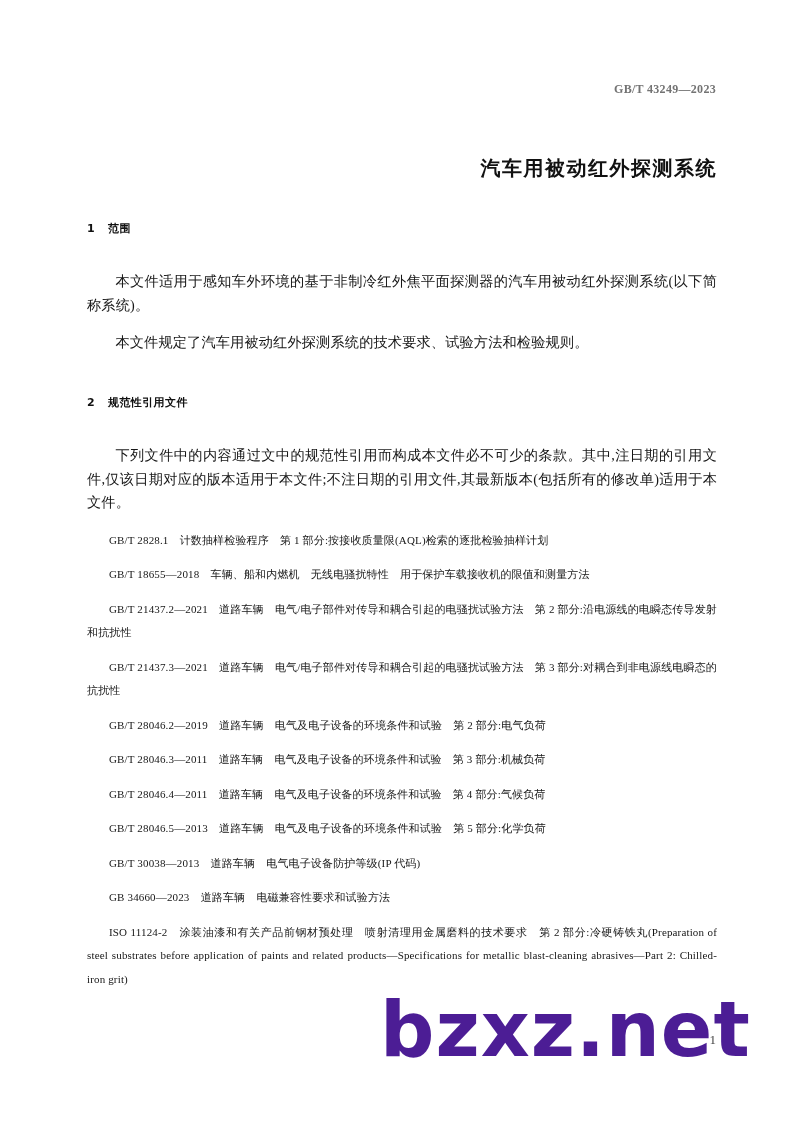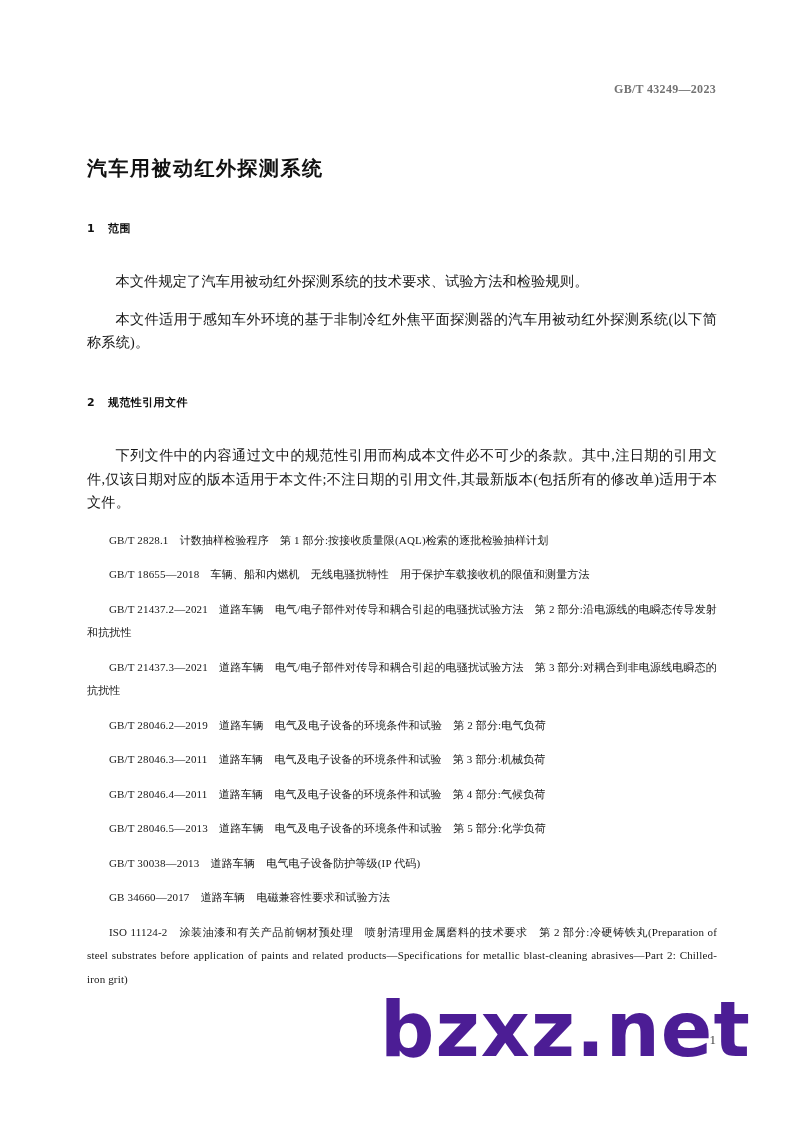--- a/index.html
+++ b/index.html
@@ -50,21 +50,21 @@
   
   .content {
     position: absolute;
     left: 87px;
     top: 140px;
     width: 630px;
     z-index: 2;
   }
 
   .doc-title {
-    text-align: left;
+    text-align: right;
     font-family: "DejaVu Sans", sans-serif;
     font-weight: bold;
     font-size: 20px;
     letter-spacing: 1.5px;
     margin: 0;
     padding-top: 15px;
     color: #111;
   }
 
   .section-head {
@@ -129,42 +129,42 @@
 
     <h1 class="doc-title">汽车用被动红外探测系统</h1>
 
     <div class="spacer-lg"></div>
     <div class="spacer-sm"></div>
 
     <div class="section-head">
       <span class="num">1</span><span>范围</span>
     </div>
     <div class="spacer-md"></div>
+    <p class="para indent2">本文件适用于感知车外环境的基于非制冷红外焦平面探测器的汽车用被动红外探测系统(以下简称系统)。</p>
     <p class="para indent2">本文件规定了汽车用被动红外探测系统的技术要求、试验方法和检验规则。</p>
-    <p class="para indent2">本文件适用于感知车外环境的基于非制冷红外焦平面探测器的汽车用被动红外探测系统(以下简称系统)。</p>
 
     <div class="spacer-lg"></div>
 
     <div class="section-head">
       <span class="num">2</span><span>规范性引用文件</span>
     </div>
     <div class="spacer-md"></div>
     <p class="para indent2">下列文件中的内容通过文中的规范性引用而构成本文件必不可少的条款。其中,注日期的引用文件,仅该日期对应的版本适用于本文件;不注日期的引用文件,其最新版本(包括所有的修改单)适用于本文件。</p>
 
     <div>
       <p class="ref">GB/T 2828.1　计数抽样检验程序　第 1 部分:按接收质量限(AQL)检索的逐批检验抽样计划</p>
       <p class="ref">GB/T 18655—2018　车辆、船和内燃机　无线电骚扰特性　用于保护车载接收机的限值和测量方法</p>
       <p class="ref">GB/T 21437.2—2021　道路车辆　电气/电子部件对传导和耦合引起的电骚扰试验方法　第 2 部分:沿电源线的电瞬态传导发射和抗扰性</p>
       <p class="ref">GB/T 21437.3—2021　道路车辆　电气/电子部件对传导和耦合引起的电骚扰试验方法　第 3 部分:对耦合到非电源线电瞬态的抗扰性</p>
       <p class="ref">GB/T 28046.2—2019　道路车辆　电气及电子设备的环境条件和试验　第 2 部分:电气负荷</p>
       <p class="ref">GB/T 28046.3—2011　道路车辆　电气及电子设备的环境条件和试验　第 3 部分:机械负荷</p>
       <p class="ref">GB/T 28046.4—2011　道路车辆　电气及电子设备的环境条件和试验　第 4 部分:气候负荷</p>
       <p class="ref">GB/T 28046.5—2013　道路车辆　电气及电子设备的环境条件和试验　第 5 部分:化学负荷</p>
       <p class="ref">GB/T 30038—2013　道路车辆　电气电子设备防护等级(IP 代码)</p>
-      <p class="ref">GB 34660—2017　道路车辆　电磁兼容性要求和试验方法</p>
+      <p class="ref">GB 34660—2023　道路车辆　电磁兼容性要求和试验方法</p>
       <p class="ref">ISO 11124-2　涂装油漆和有关产品前钢材预处理　喷射清理用金属磨料的技术要求　第 2 部分:冷硬铸铁丸(Preparation of steel substrates before application of paints and related products—Specifications for metallic blast-cleaning abrasives—Part 2: Chilled-iron grit)</p>
 
     </div>
 
   </div>
 
   <div class="page-number">1</div>
 
 </div>
 

